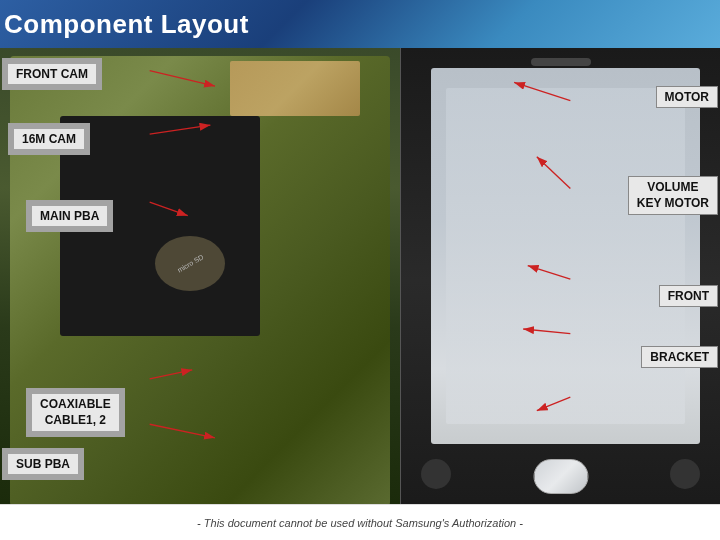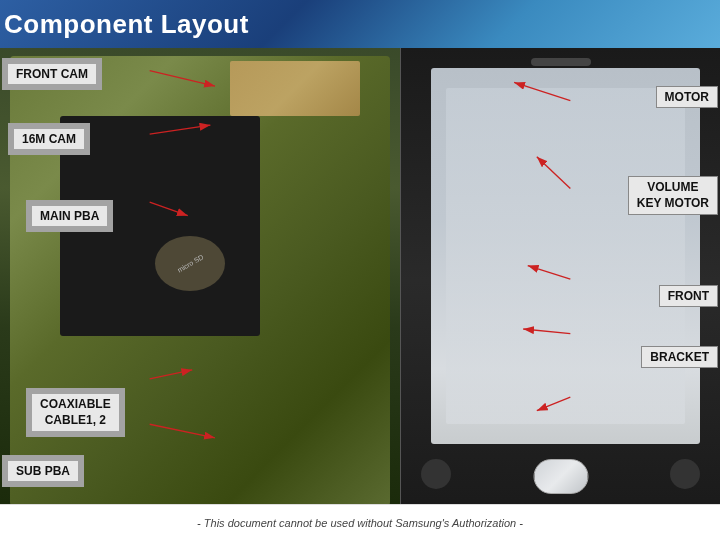--- a/index.html
+++ b/index.html
@@ -261,21 +261,21 @@
 
     <div class="label" style="left:2px; top:152px;margin-left:24px;">
       <span>MAIN PBA</span>
     </div>
 
     <div class="label" style="left:2px; top:340px; text-align:center; line-height:1.3;margin-left:24px;">
       <span>COAXIABLE</span><br>
       <span>CABLE1, 2</span>
     </div>
 
-    <div class="label" style="left:2px; top:400px;margin-top:7px;">
+    <div class="label" style="left:2px; top:400px;">
       <span>SUB PBA</span>
     </div>
 
     <div class="label label-right" style="right:2px; top:38px;margin-left:32px;">
       <span>MOTOR</span>
     </div>
 
     <div class="label label-right" style="right:2px; top:128px; text-align:center; line-height:1.3;">
       <span>VOLUME</span><br>
       <span>KEY MOTOR</span>

